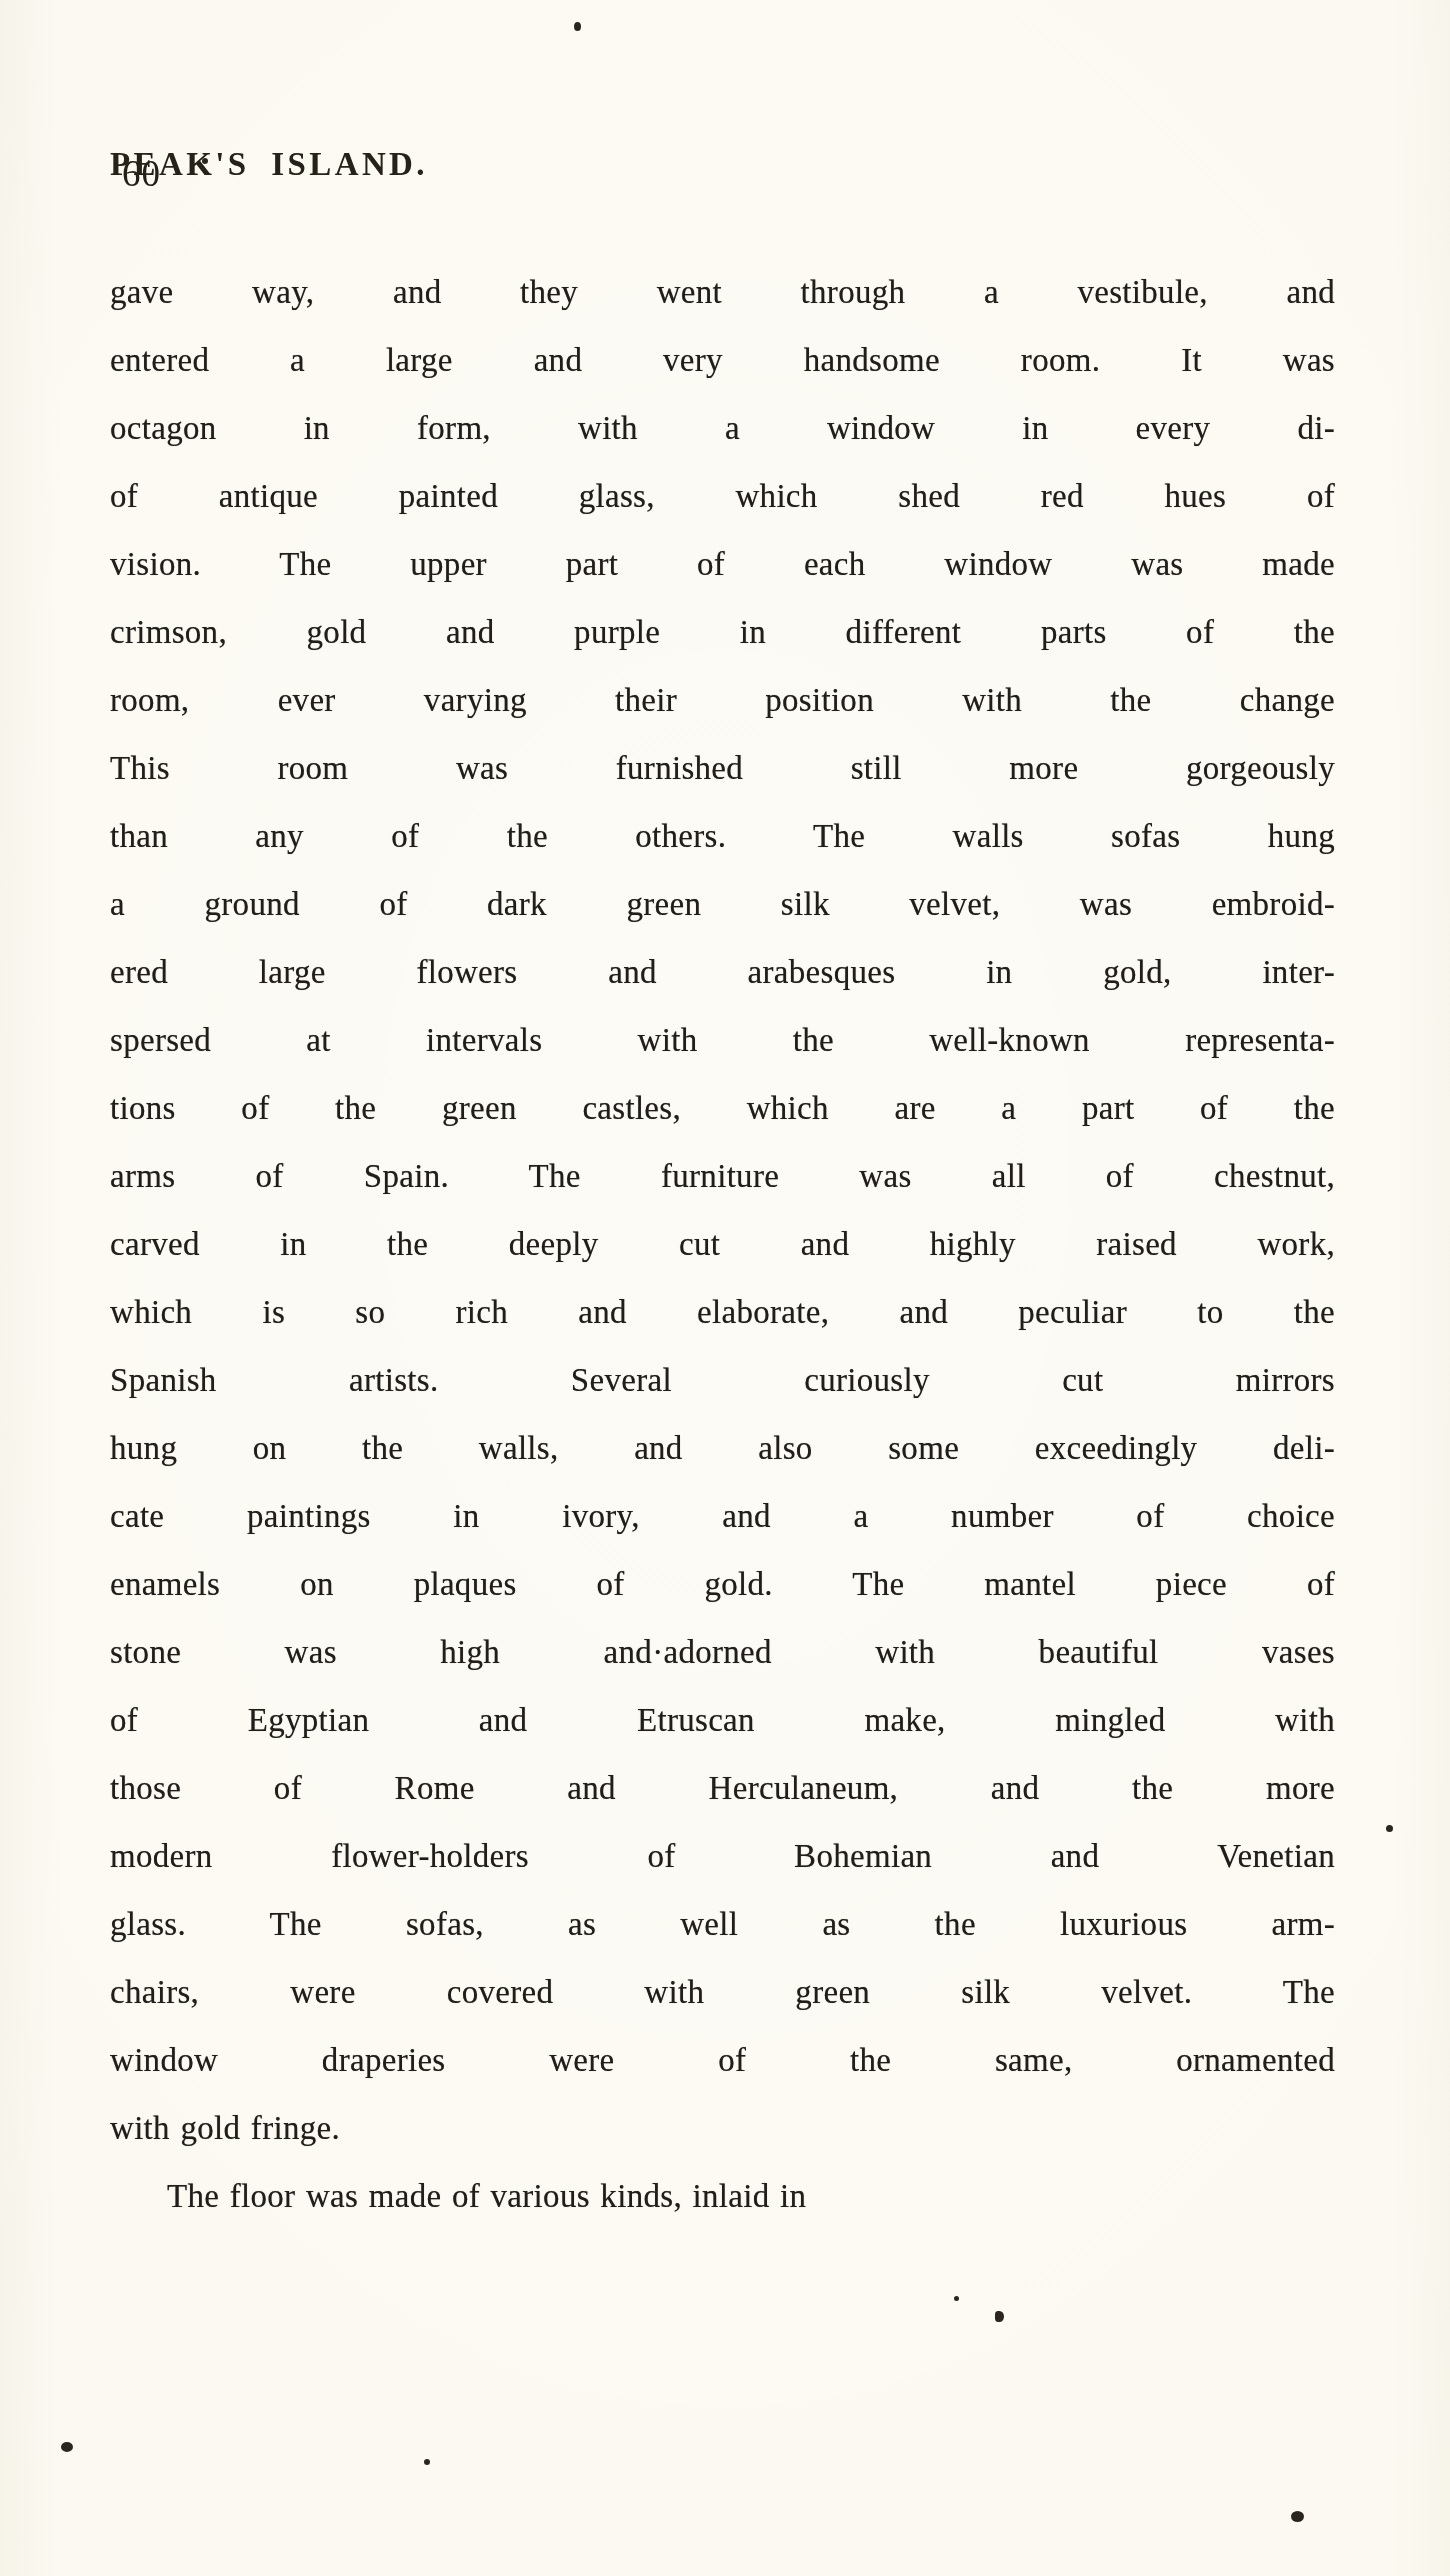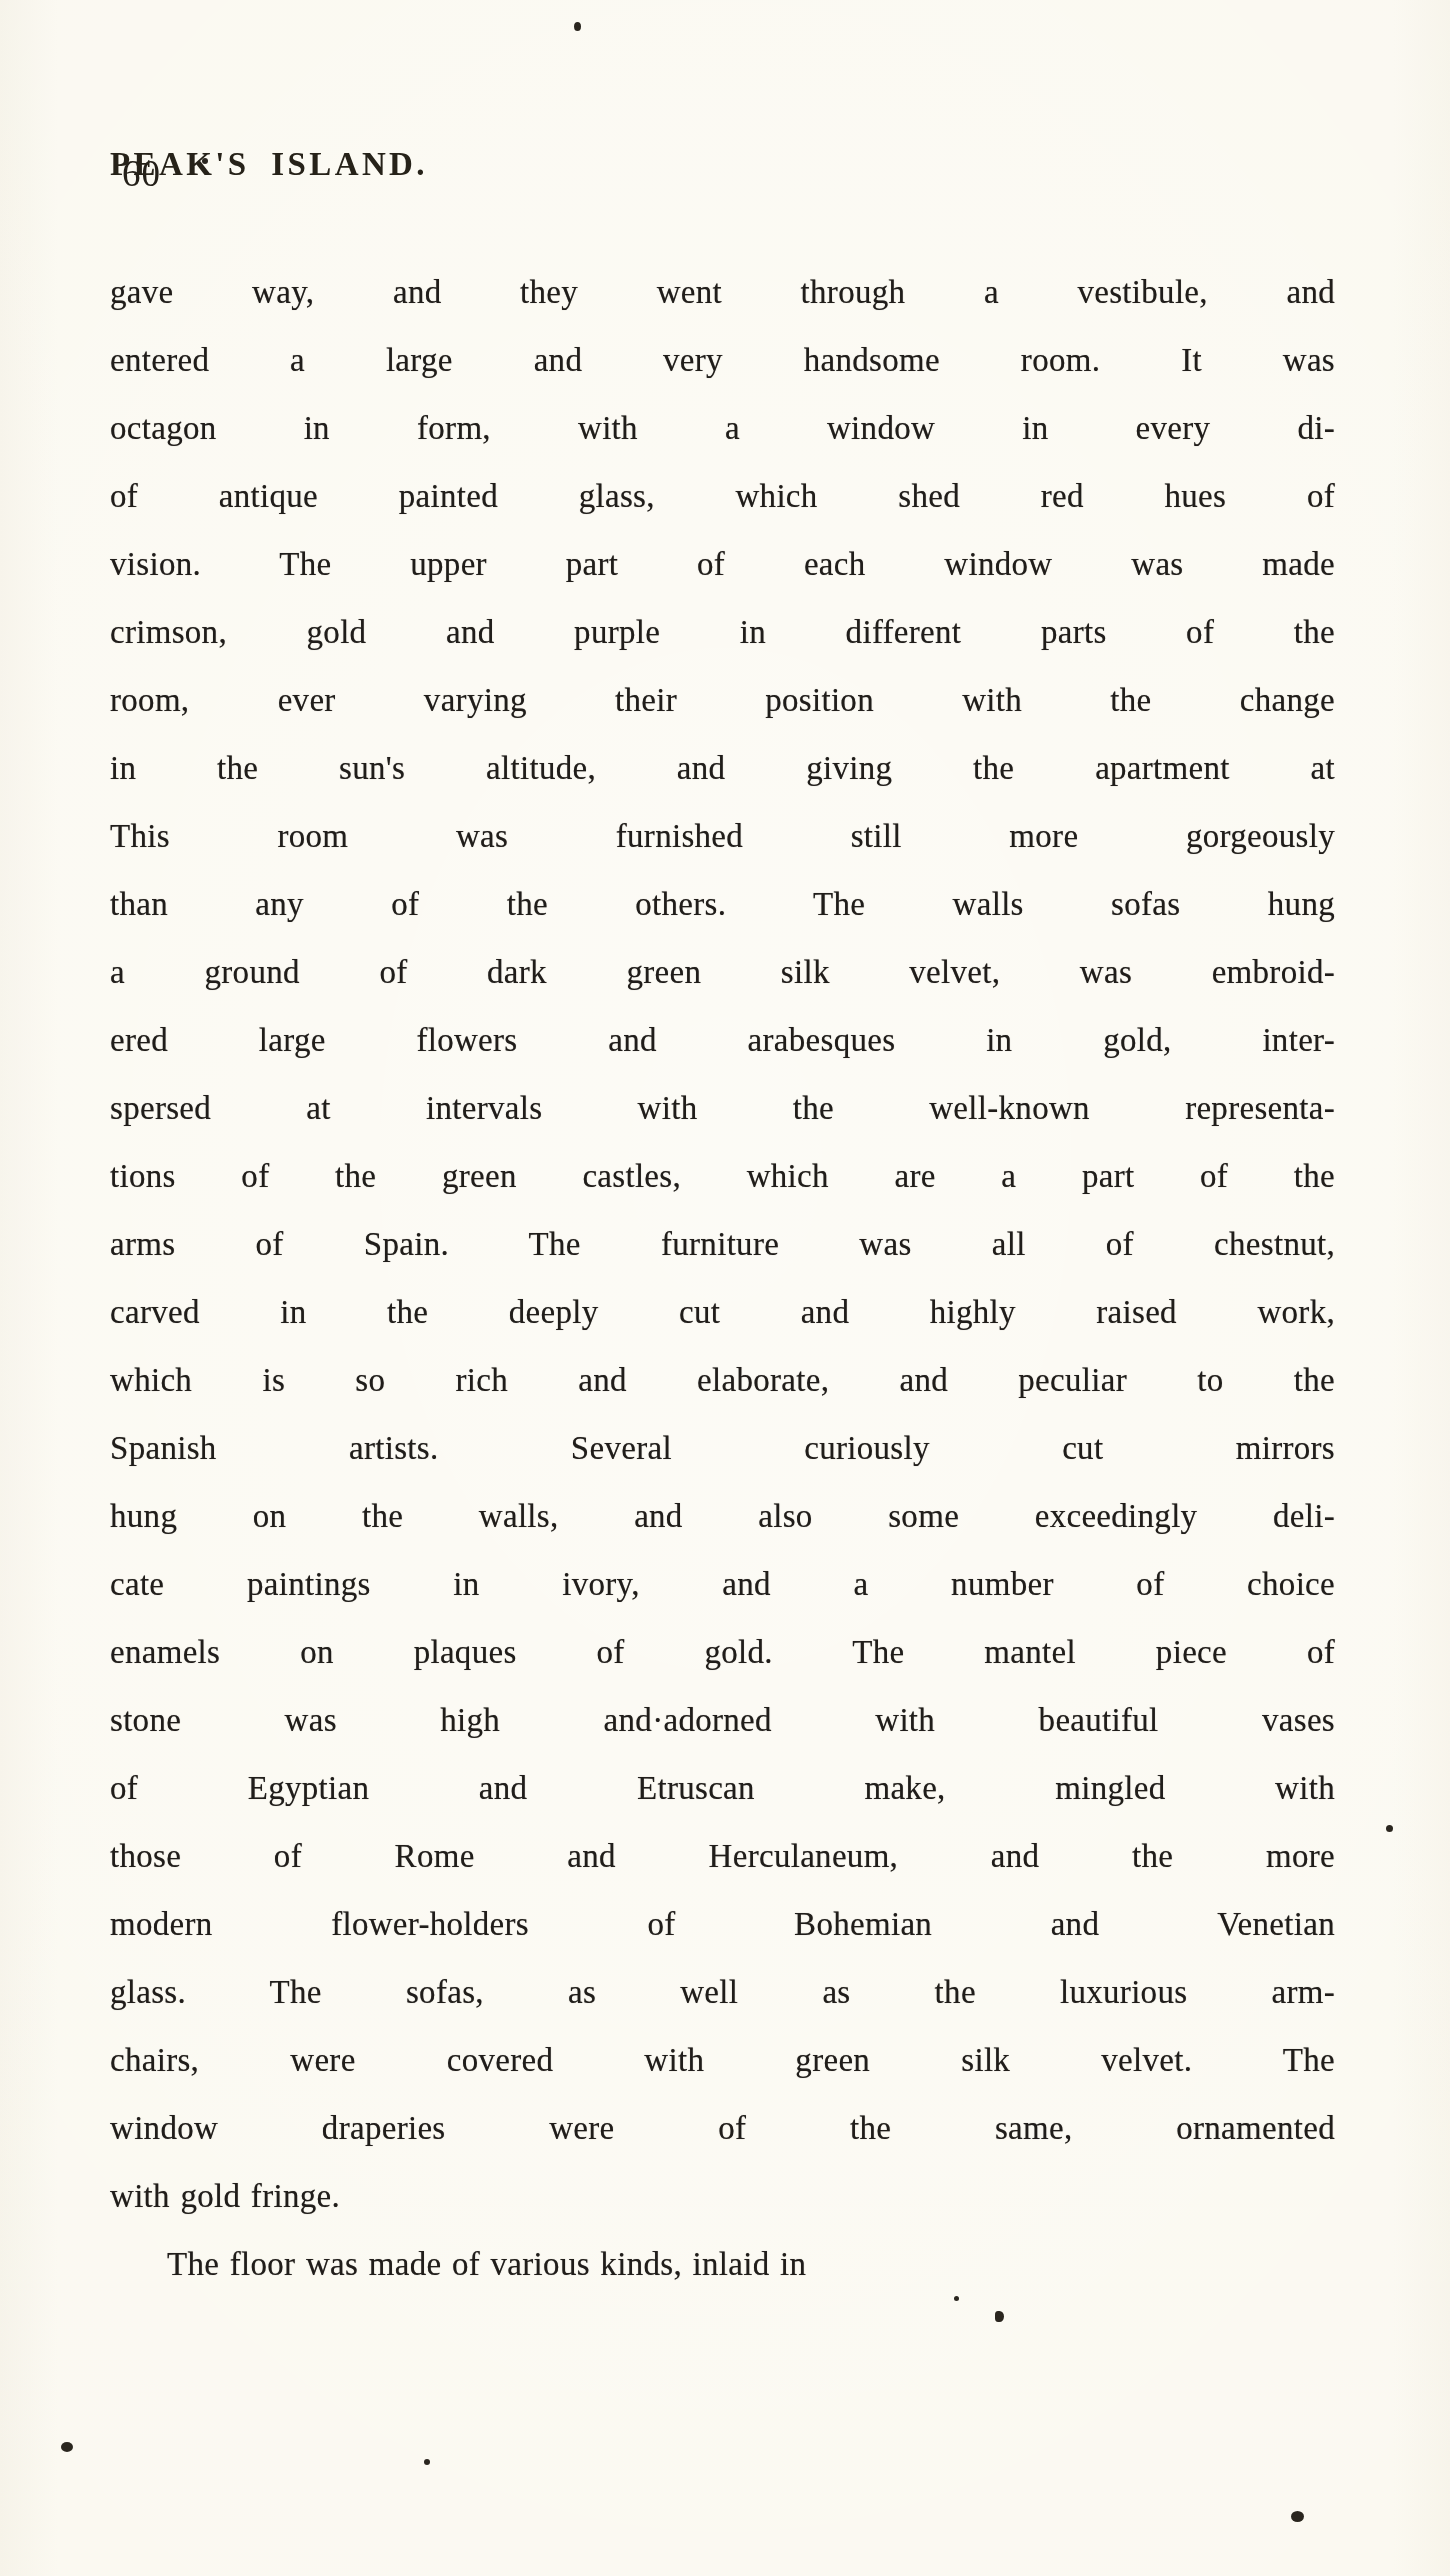--- a/index.html
+++ b/index.html
@@ -93,21 +93,20 @@
 
   <div class="body-text">
     <div>
       <div class="line">gave way, and they went through a vestibule, and</div>
       <div class="line">entered a large and very handsome room.  It was</div>
       <div class="line">octagon in form, with a window in every di-</div>
       <div class="line">of antique painted glass, which shed red hues of</div>
       <div class="line">vision.  The upper part of each window was made</div>
       <div class="line">crimson, gold and purple in different parts of the</div>
       <div class="line">room, ever varying their position with the change</div>
-      <div class="line">in the sun's altitude, and giving the apartment at</div>
       <div class="line">This room was furnished still more gorgeously</div>
       <div class="line">than any of the others.  The walls sofas hung</div>
       <div class="line">a ground of dark green silk velvet, was embroid-</div>
       <div class="line">ered large flowers and arabesques in gold, inter-</div>
       <div class="line">spersed at intervals with the well-known representa-</div>
       <div class="line">tions of the green castles, which are a part of the</div>
       <div class="line">arms of Spain.  The furniture was all of chestnut,</div>
       <div class="line">carved in the deeply cut and highly raised work,</div>
       <div class="line">which is so rich and elaborate, and peculiar to the</div>
       <div class="line">Spanish artists.  Several curiously cut mirrors</div>

